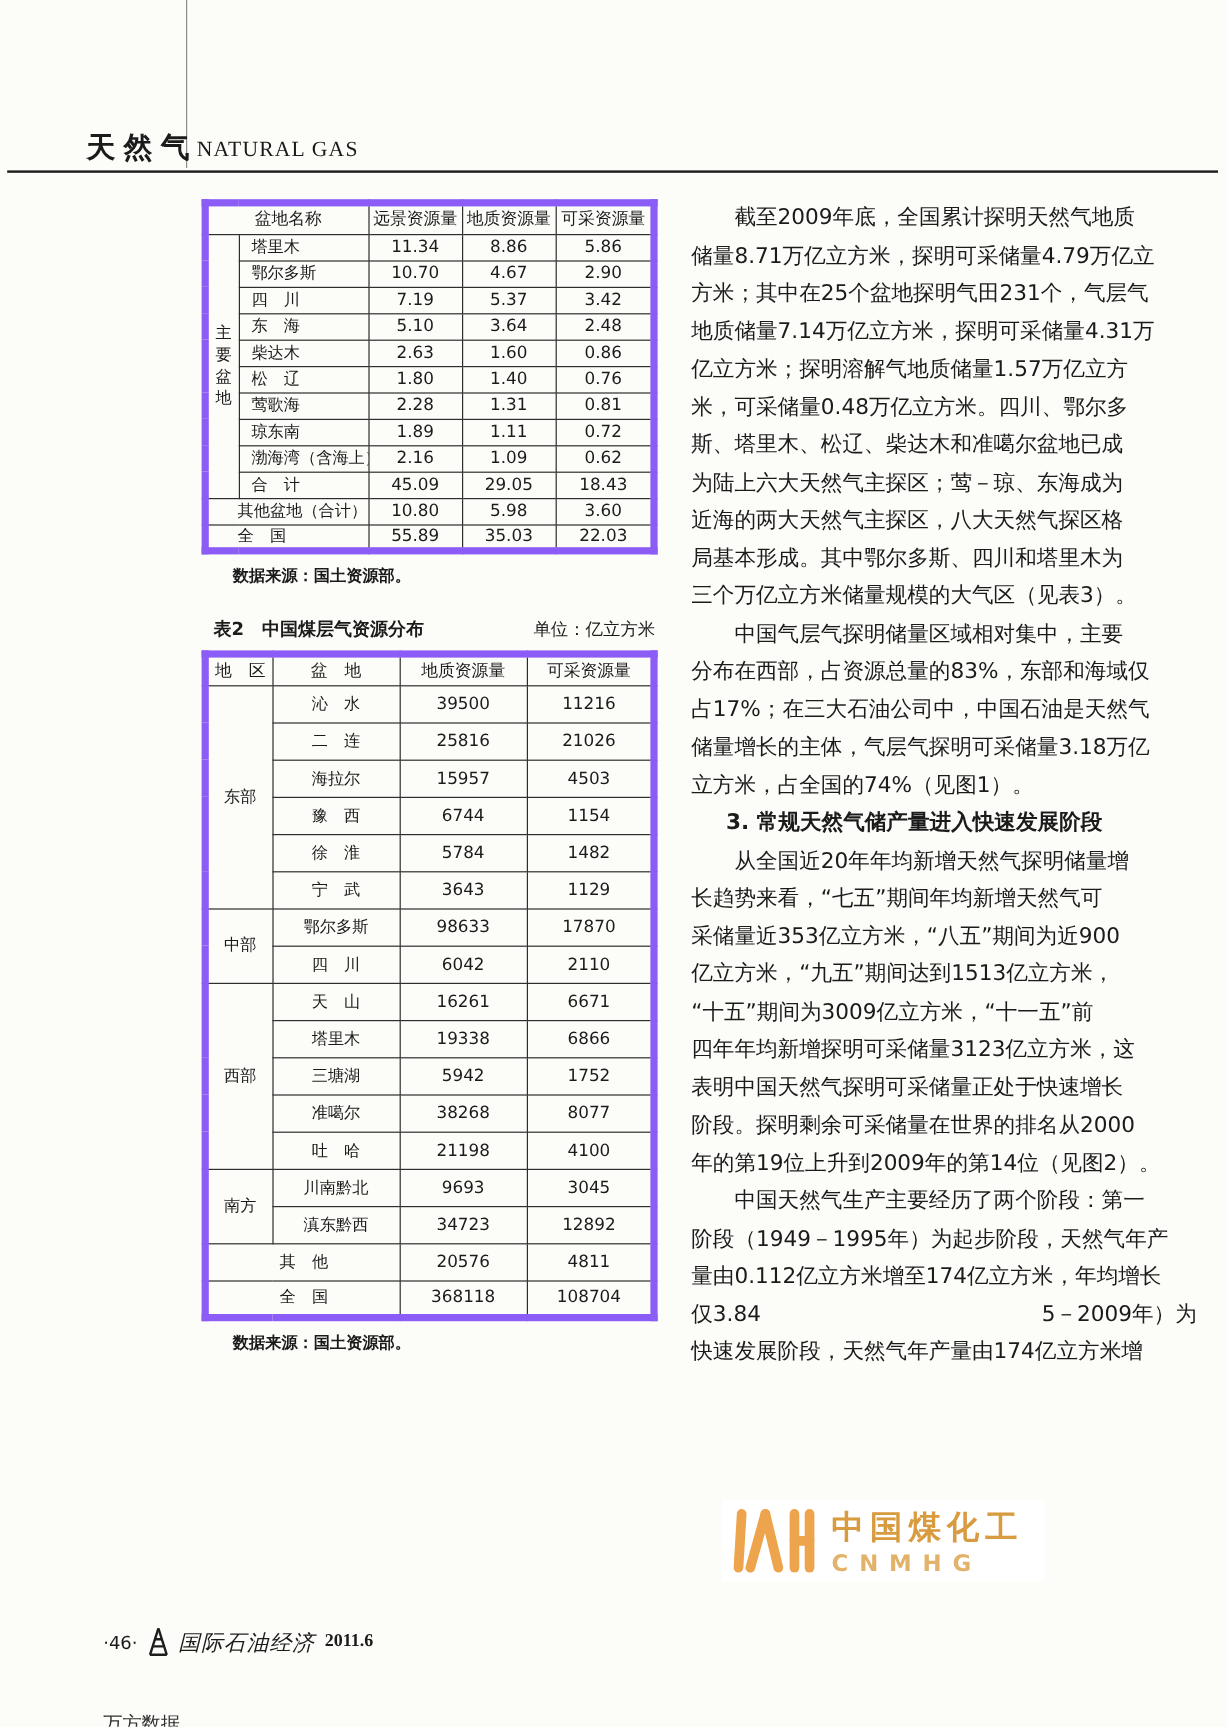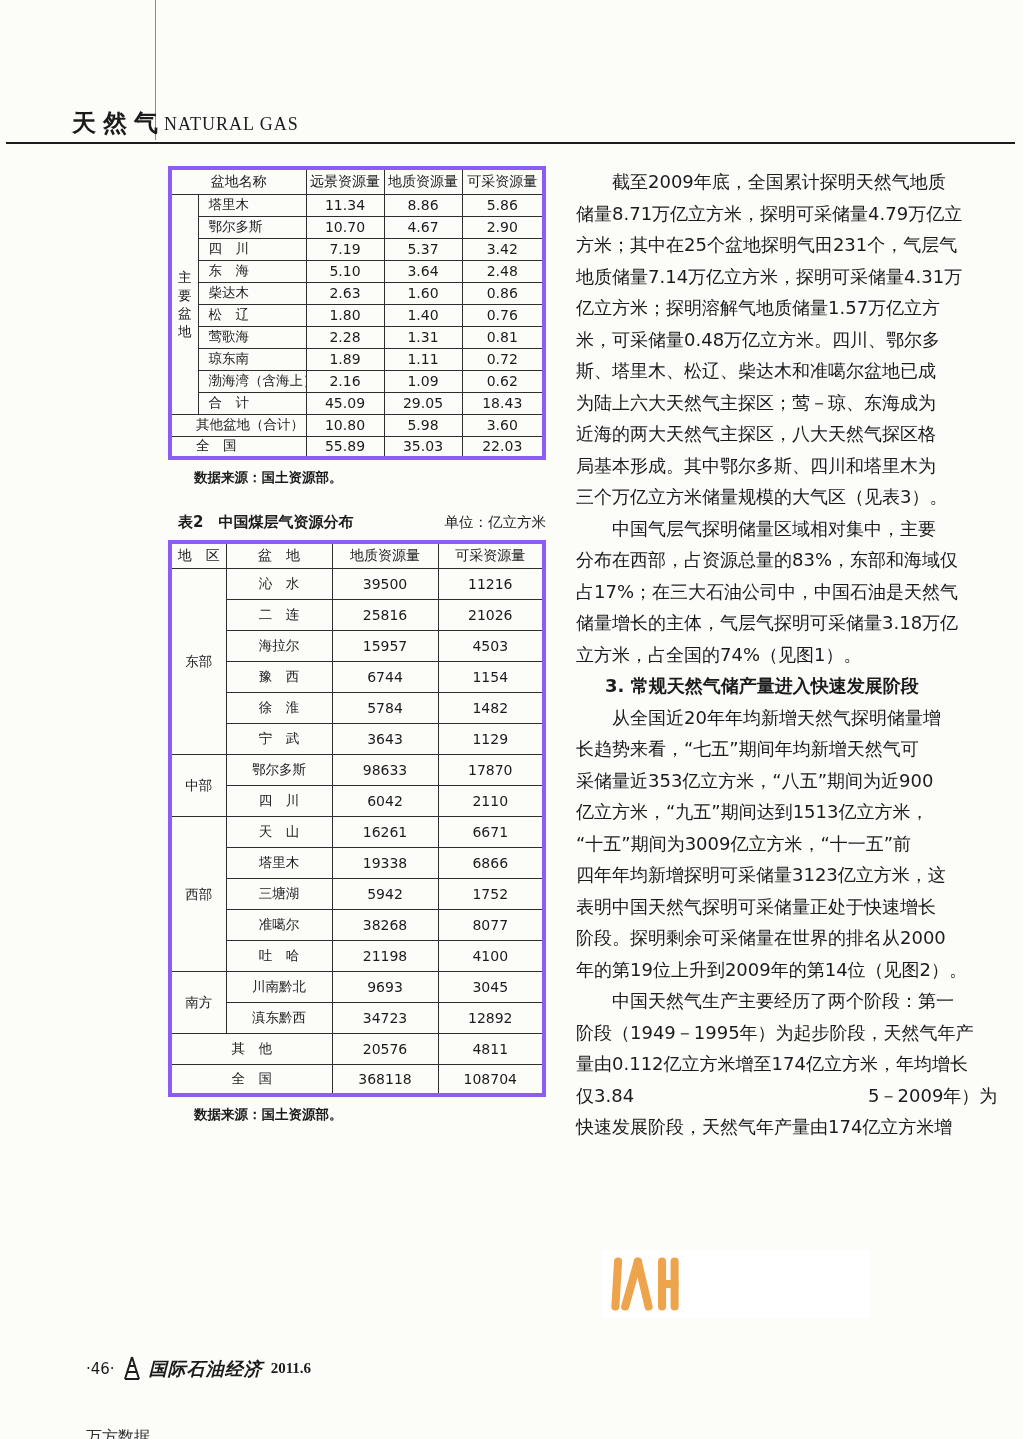--- a/index.html
+++ b/index.html
@@ -23,21 +23,21 @@
 
   .para { white-space:pre; font-size:18px; line-height:31.5px; }
   .sub-heading { font-size:18px; line-height:31.5px; font-weight:bold; padding-left:29px; }
 
   .tbl-caption { display:flex; justify-content:space-between; align-items:baseline;
                  margin:15px 4px 8px 10px; width:368px; }
   .tbl-caption .cap { font-weight:bold; font-size:15px; }
   .tbl-caption .unit { font-size:14.5px; }
   .t2-caption-space { margin-top:26px; }
 
-  table { border-collapse:collapse; table-layout:fixed; width:378px; border:4px solid #8b5cf6; }
+  table { border-collapse:collapse; table-layout:fixed; width:378px; border:6px solid #8b5cf6; }
   th,td { border:1px solid #2e2e2e; text-align:center; overflow:hidden; }
   th { font-size:14px; font-weight:normal; height:26px; }
   td { font-size:14px; }
   #table1 td { height:22px; }
   #table2 td { height:31px; }
   .name-cell { text-align:left; padding-left:10px; font-size:13.5px; white-space:nowrap; }
   #table2 .name-cell { text-align:center; padding-left:0; }
   #table1 .span-cell { text-align:left; padding-left:24px; }
   #table2 .span-cell { text-align:center; padding-left:0; }
   .group-cell { white-space:pre-line; font-size:13.5px; line-height:18px; }
@@ -47,21 +47,21 @@
                background:rgba(255,255,255,0.94); display:flex; align-items:center;
                gap:13px; padding-left:8px; overflow:visible; }
   .wm-logo { color:#EDA44C; flex:0 0 auto; }
   .wm-text { display:flex; flex-direction:column; gap:1px; }
   .wm-cn { font-size:27px; font-weight:bold; color:#D89B3F; letter-spacing:5px; white-space:nowrap; }
   .wm-en { font-size:19px; color:#E2B26A; letter-spacing:9px; font-weight:bold; white-space:nowrap; }
 
   .footer { position:absolute; left:86px; top:1356px; display:flex; align-items:center; gap:8px; }
   .page-num { font-size:15px; }
   .journal { font-family:"Liberation Serif","DejaVu Serif",serif; font-style:italic;
-             font-weight:bold; font-size:18px; letter-spacing:1px; }
+             font-weight:normal; font-size:18px; letter-spacing:1px; }
   .issue { font-family:"Liberation Serif","DejaVu Serif",serif; font-weight:bold; font-size:15px; }
   .wanfang { position:absolute; left:86px; top:1391px; font-size:16px; color:#2e2e2e;margin-top:36px; }
 </style>
 </head>
 <body>
 
 <div class="vline"></div>
 <div class="title-cn">天然气</div>
 <div class="title-en">NATURAL GAS</div>
 <div class="hrule"></div>
@@ -317,20 +317,24 @@
   <svg class="wm-logo" width="70" height="58" viewBox="0 0 78 60">
     <g stroke="currentColor" stroke-width="9" fill="none" stroke-linecap="round">
       <path d="M9 5 L6 55"></path>
       <path d="M31 5 L17 55"></path>
       <path d="M31 5 L43 55"></path>
       <path d="M58 5 L58 55"></path>
       <path d="M72 5 L72 55"></path>
       <path d="M58 30 L72 30"></path>
     </g>
   </svg>
+  <div class="wm-text">
+    <div class="wm-cn">中国煤化工</div>
+    <div class="wm-en">CNMHG</div>
+  </div>
 </div>
 
 <div class="footer">
   <span class="page-num">·46·</span>
   <svg width="18" height="25" viewBox="0 0 18 25">
     <g stroke="#1d1d1d" stroke-width="2" fill="none">
       <path d="M9 1 L2 23"></path>
       <path d="M9 1 L16 23"></path>
       <path d="M4.5 16 L13.5 16"></path>
       <path d="M6 10 L12 10"></path>

